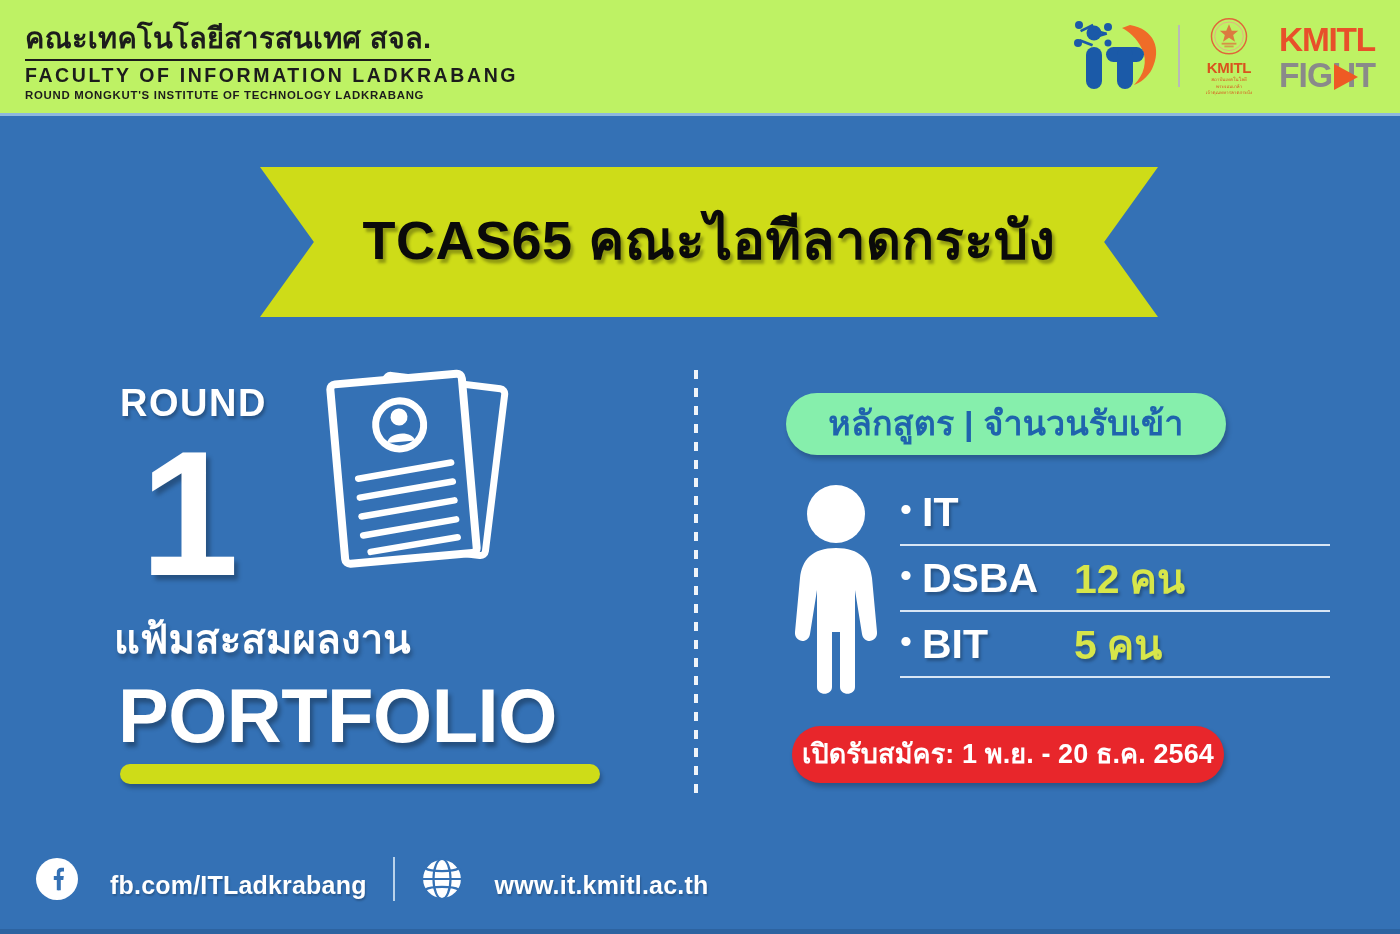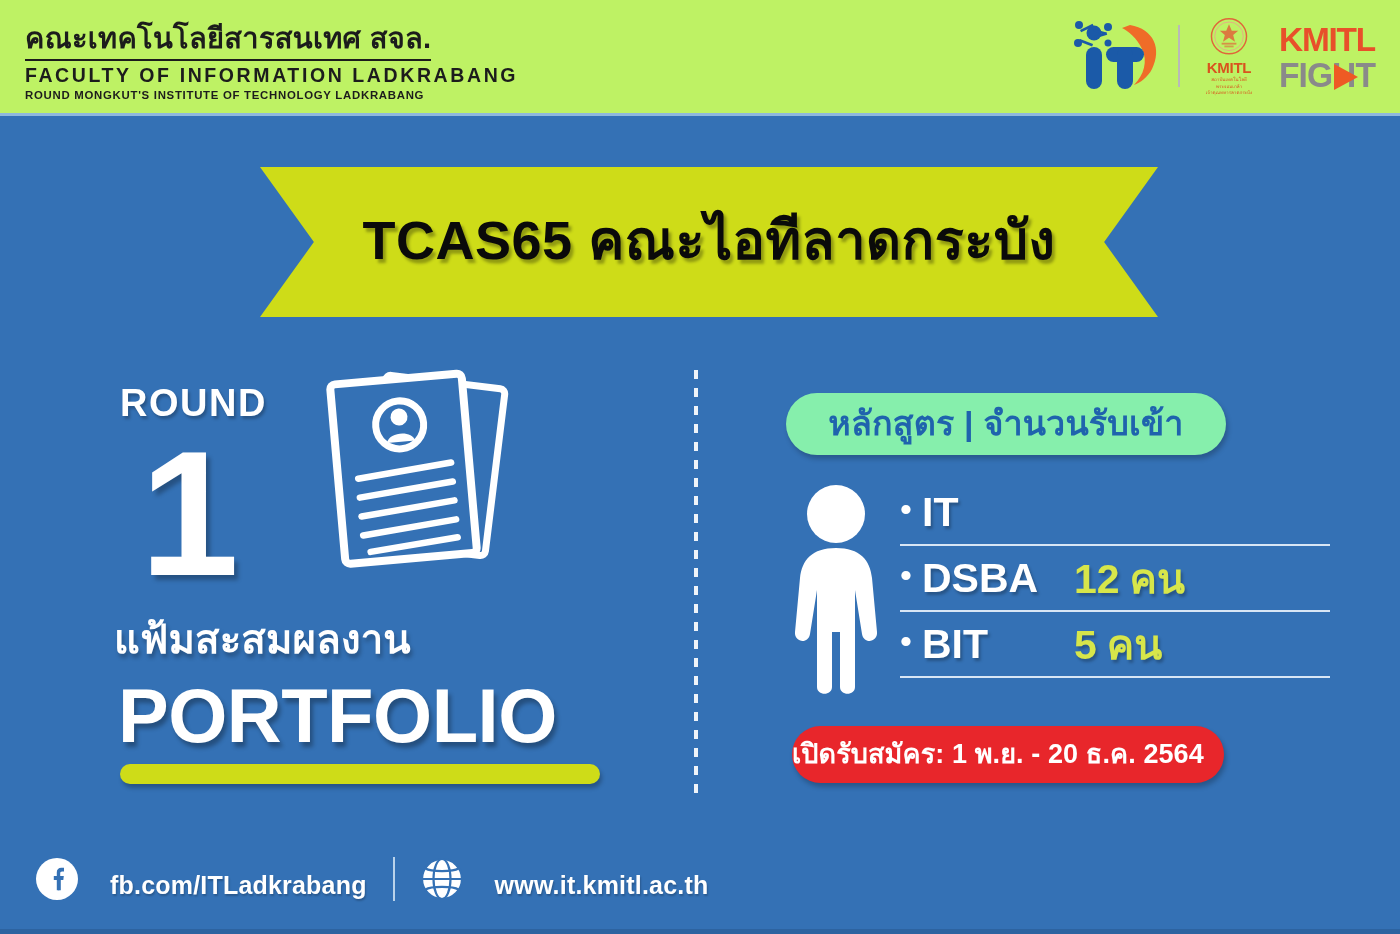--- a/index.html
+++ b/index.html
@@ -145,21 +145,21 @@
     font-size:41px; font-weight:700; color:#D7E64A;
     text-shadow:2px 3px 3px rgba(0,0,0,.26);
     white-space:nowrap;
   }
   .prog-count .unit { margin-left:10px; }
 
   .date-pill {
     position:absolute; left:98px; top:366px;
     width:432px; height:57px;
     background:#E8262B; border-radius:29px;
-    display:flex; align-items:center; justify-content:flex-start;
+    display:flex; align-items:center; justify-content:center;
     box-shadow:2px 4px 5px rgba(0,0,0,.24);
   }
   .date-pill span {
     font-size:27px; font-weight:700; color:#fff;
     letter-spacing:.1px; padding-bottom:3px;
   }
 
   
   .footer {
     position:absolute; left:0; bottom:0;

